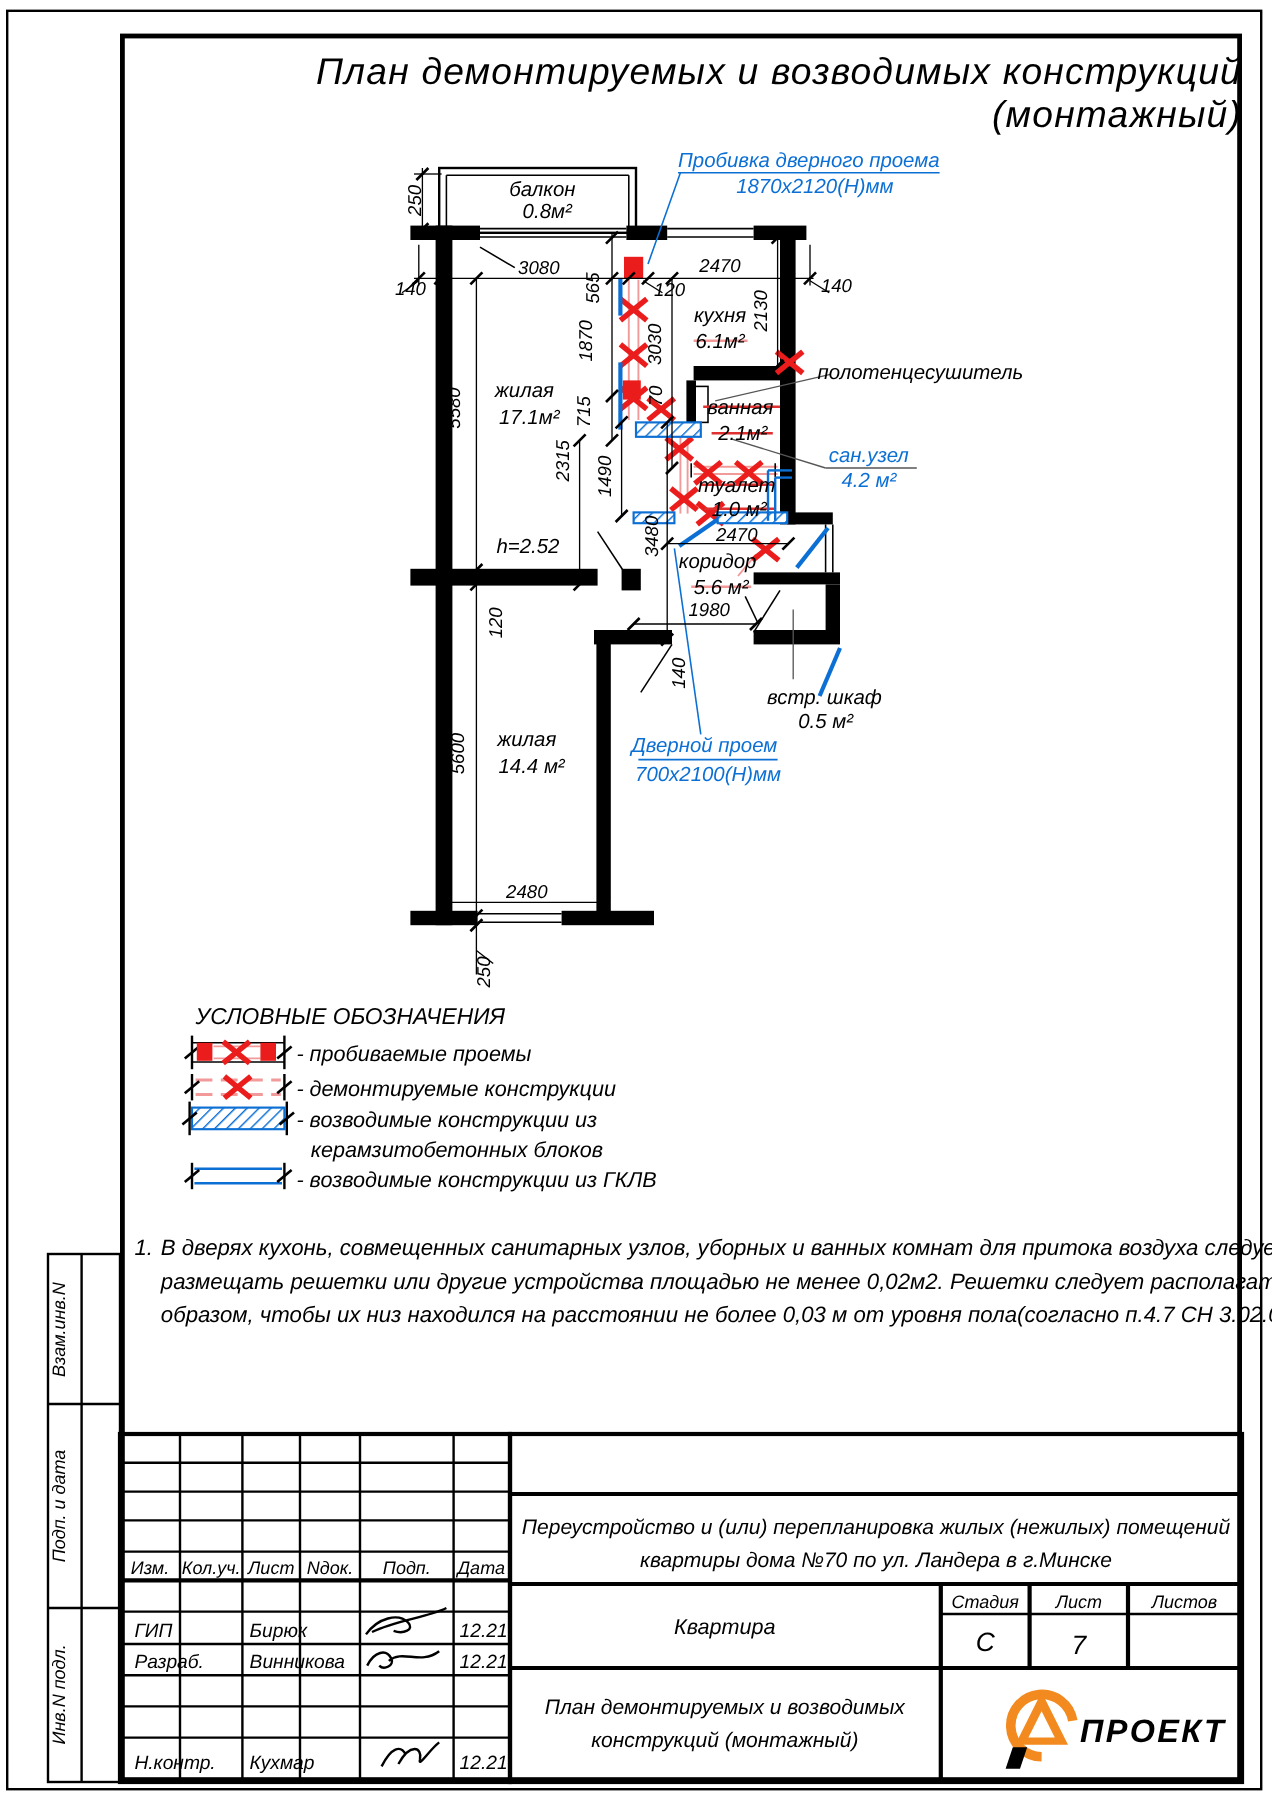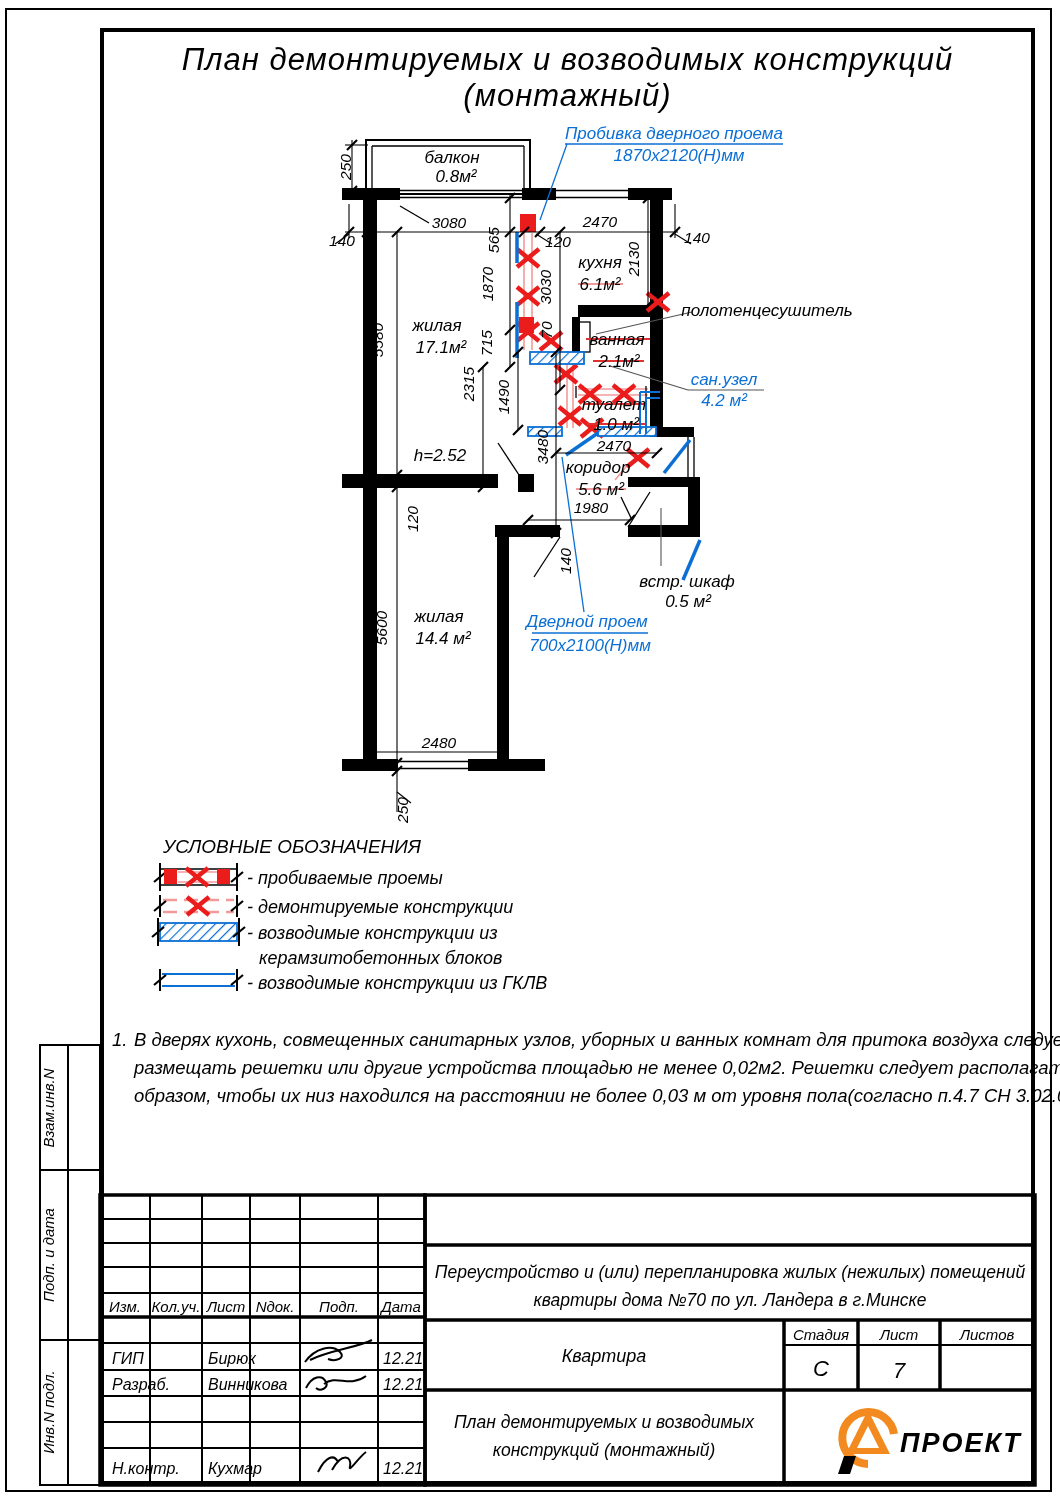--- a/index.html
+++ b/index.html
@@ -3,21 +3,21 @@
 <meta charset="utf-8">
 <style>
   html,body{margin:0;padding:0;}
   body{
     position:relative;width:1060px;height:1500px;background:#fff;
     font-family:"Liberation Sans",sans-serif;font-style:italic;color:#000;overflow:hidden;
   }
   .abs{position:absolute;}
   #outer-border{left:5px;top:8px;width:1043px;height:1480px;border:2px solid #000;}
   #main-frame{left:100px;top:28px;width:935px;height:1457px;border:4px solid #000;box-sizing:border-box;}
-  #sheet-title{left:100px;top:42px;width:935px;text-align:center;font-size:31px;letter-spacing:1px;}
+  #sheet-title{left:100px;top:42px;width:935px;text-align:right;font-size:31px;letter-spacing:1px;}
   #plan-svg{left:0;top:0;width:1060px;height:1500px;}
 
   
   text{font-family:"Liberation Sans",sans-serif;font-style:italic;fill:#000;}
   .plab{font-size:17px;text-anchor:middle;}
   .dim{font-size:15.5px;}
   .blue{fill:#0b6fd4;}
   .leg{font-size:18px;text-anchor:start;}
   .leghead{font-size:19px;text-anchor:start;}
   .tbt{font-size:16px;text-anchor:start;}

